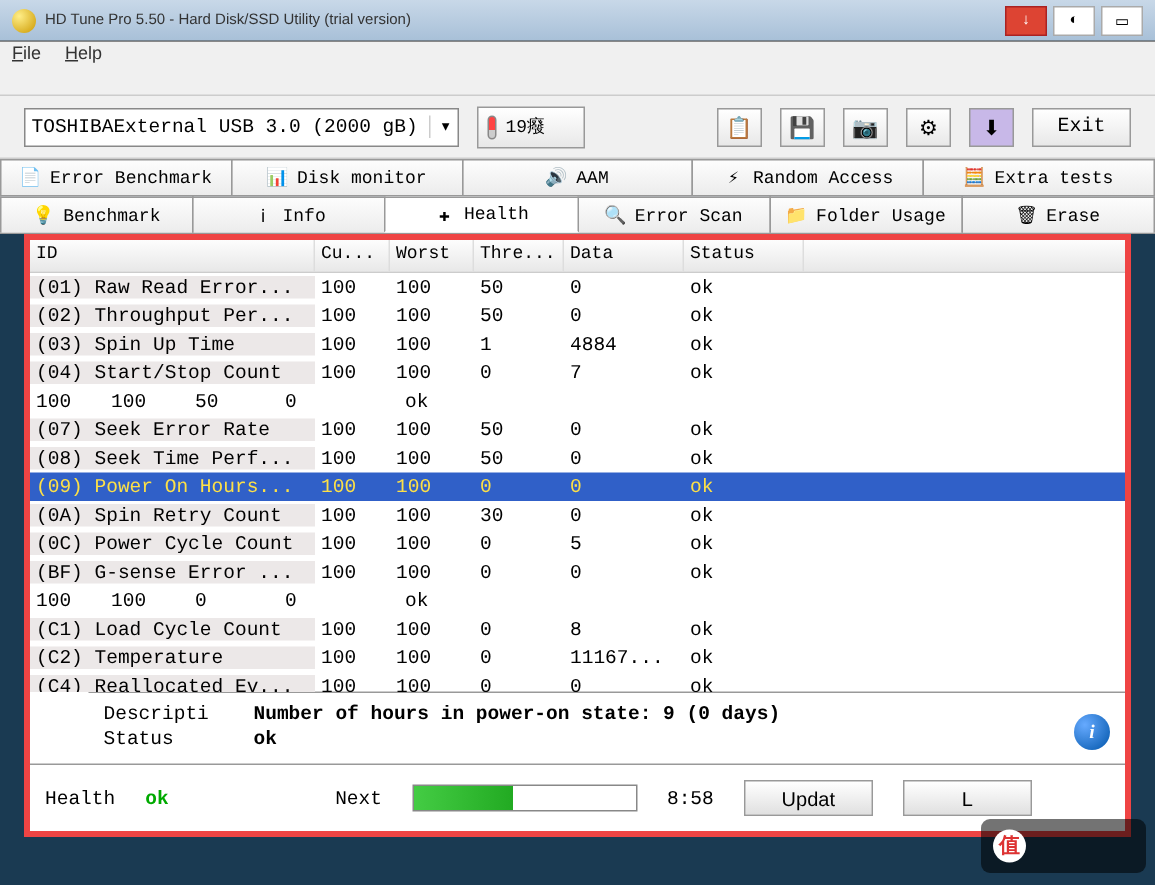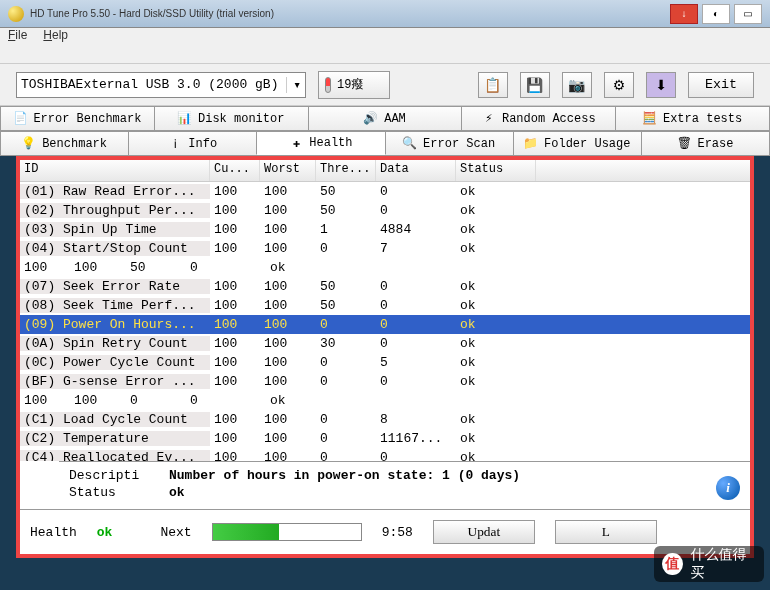--- a/index.html
+++ b/index.html
@@ -47,21 +47,21 @@
 .listhead .c-da { width: 80px; }
 .listhead .c-st { width: 80px; }
 .descbox { border-top: 1px solid #999; padding: 6px 10px; font-family: "Courier New", monospace; font-size: 13px; display: flex; flex-direction: column; gap: 2px; position: relative; min-height: 48px; margin-left: 39px; }
 .descbox .dl { display: flex; }
 .descbox .dl .lbl { width: 100px; }
 .info-icon { position: absolute; right: 10px; top: 14px; width: 24px; height: 24px; border-radius: 50%; background: radial-gradient(circle at 30% 30%, #6af, #05a); color: #fff; display: flex; align-items: center; justify-content: center; font-weight: bold; font-style: italic; font-family: Georgia, serif; }
 .footer { border-top: 1px solid #999; padding: 10px; display: flex; align-items: center; gap: 20px; font-family: "Courier New", monospace; font-size: 13px; }
 .footer .ok { color: #0a0; font-weight: bold; }
 .prog { width: 150px; height: 18px; border: 1px solid #888; background: #fff; position: relative; }
 .prog .fill { height: 100%; background: linear-gradient(90deg, #4c4, #2a2); }
-.fbtn { width: 102px; height: 24px; border: 1px solid #999; background: linear-gradient(#fff,#e0e0e0); font-family: Liberation Serif, serif; }
+.fbtn { width: 86px; height: 24px; border: 1px solid #999; background: linear-gradient(#fff,#e0e0e0); font-family: Liberation Sans, sans-serif; }
 .watermark { position: absolute; right: 6px; bottom: 8px; width: 110px; height: 36px; background: rgba(0,0,0,0.55); border-radius: 6px; display: flex; align-items: center; gap: 8px; padding: 0 8px; color: #fff; font-size: 14px; }
 .watermark .logo { width: 22px; height: 22px; background: #fff; border-radius: 50%; display: flex; align-items: center; justify-content: center; color: #d33; font-weight: bold; }
 ::-webkit-scrollbar { width: 16px; }
 ::-webkit-scrollbar-track { background: #f0f0f0; border-left: 1px solid #ccc; }
 ::-webkit-scrollbar-thumb { background: #cdcdcd; border: 1px solid #aaa; }
 ::-webkit-scrollbar-button { height: 16px; background: #e8e8e8; border: 1px solid #aaa; }
 </style>
 </head>
 <body>
 
@@ -273,38 +273,37 @@
         <div class="c-wo">100</div>
         <div class="c-th">0</div>
         <div class="c-da">0</div>
         <div class="c-st">ok</div>
       </div>
     </div>
 
   <div class="descbox">
     <div class="dl">
       <span class="lbl">Descripti</span>
-      <b>Number of hours in power-on state: 1 (0 days)</b>
+      <b>Number of hours in power-on state: 9 (0 days)</b>
     </div>
     <div class="dl">
       <span class="lbl">Status</span>
       <b>ok</b>
     </div>
     <div class="info-icon">i</div>
   </div>
 
   <div class="footer">
     <span>Health</span>
     <span class="ok">ok</span>
-    <span style="margin-left:28px">Next</span>
+    <span style="margin-left:91px">Next</span>
     <div class="prog">
       <div class="fill" id="progfill" style="width: 45%;"></div>
     </div>
-    <span>9:58</span>
+    <span>8:58</span>
     <button class="fbtn">Updat</button>
     <button class="fbtn">L</button>
   </div>
 </div>
 
 <div class="watermark">
   <div class="logo">值</div>
-  <span>什么值得买</span>
 </div>
 
 </body></html>

